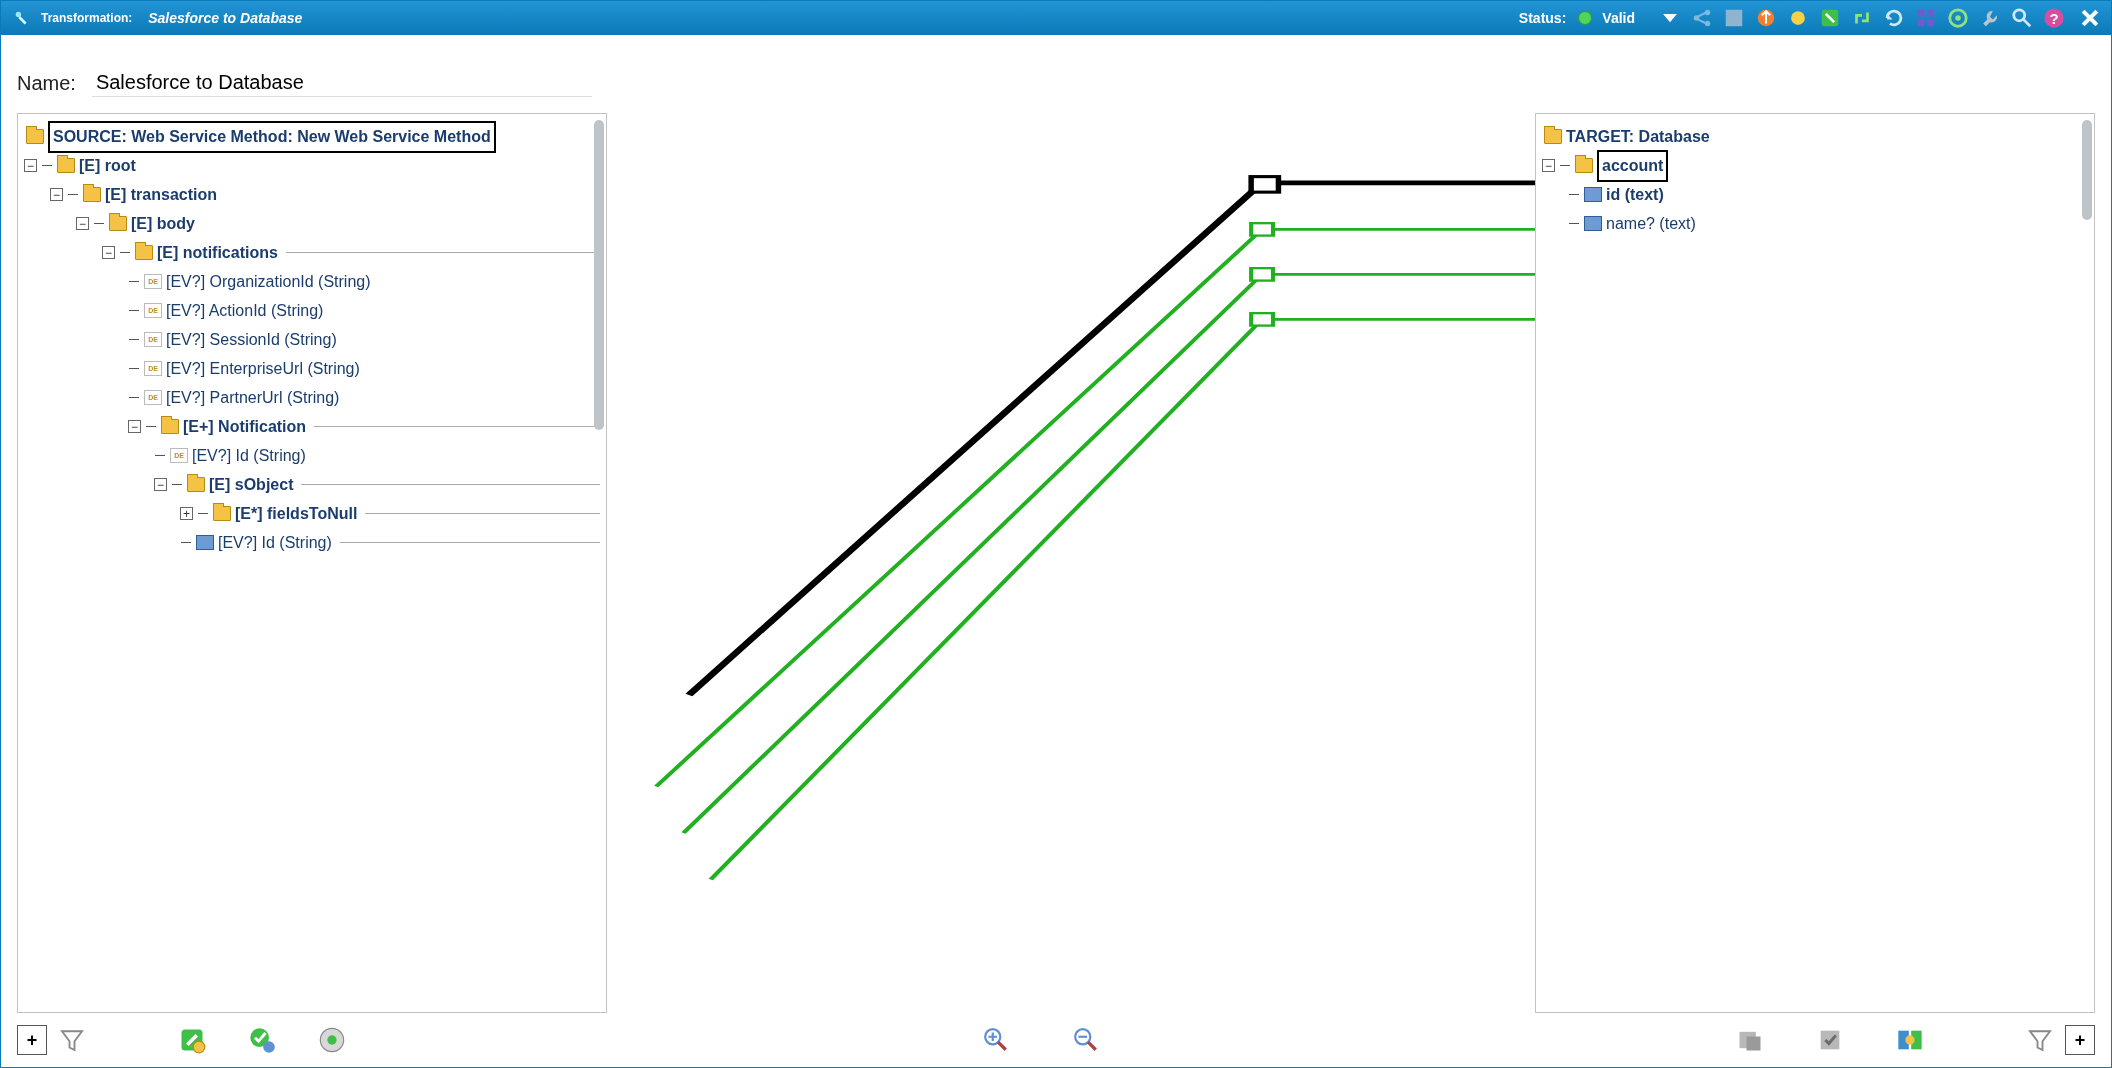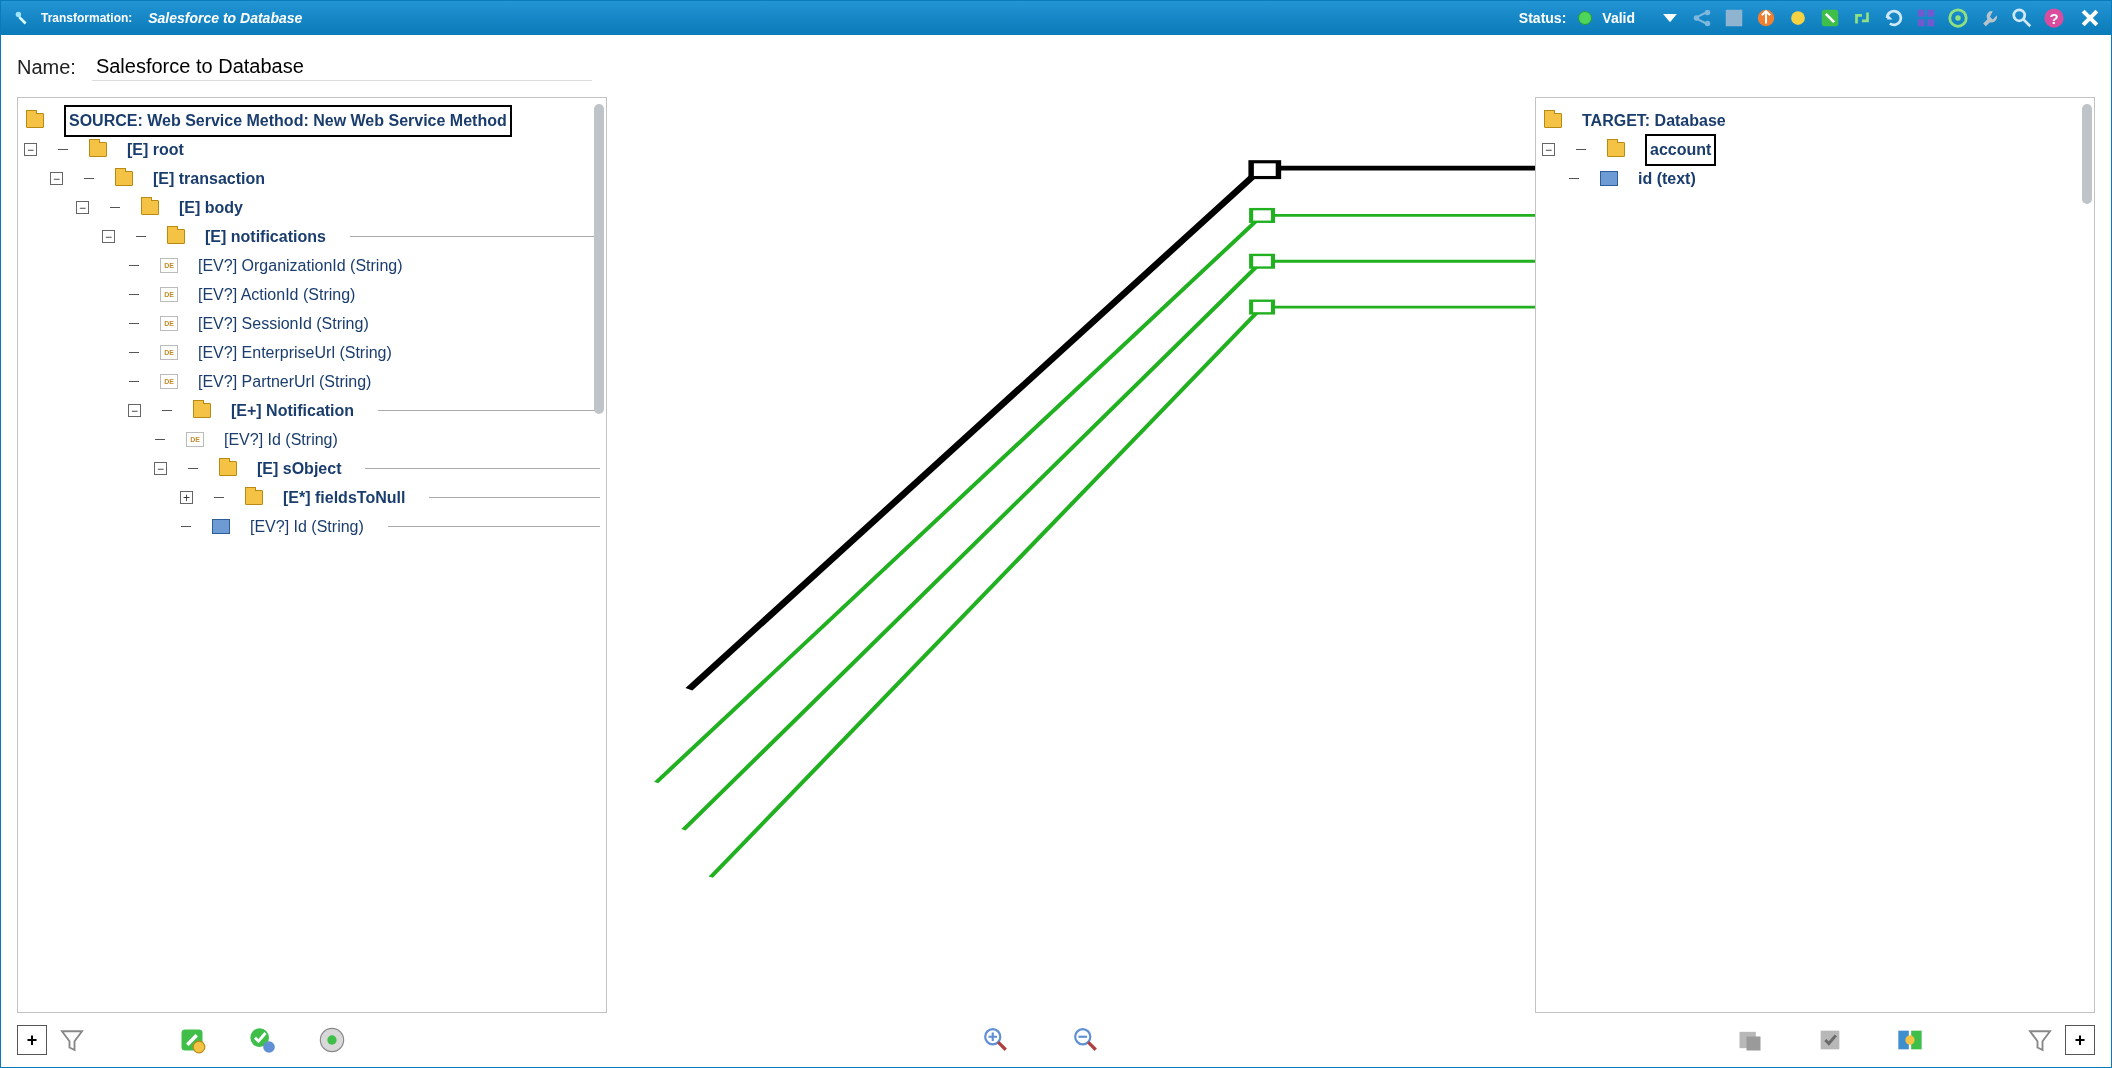--- a/index.html
+++ b/index.html
@@ -21,21 +21,21 @@
     width: 14px; height: 14px; border-radius: 50%; background: #4fd65a;
     border: 1px solid #2b9b33; display: inline-block; margin: 0 4px; vertical-align: middle;
   }
   .titlebar .tb-icon {
     width: 22px; height: 22px; display: inline-flex; align-items: center; justify-content: center;
     margin: 0 2px; cursor: pointer;
   }
   .titlebar .close-x svg path{ stroke:#fff; stroke-width:3;}
 
   
-  .name-row { padding: 18px 16px 8px; display: flex; align-items: center; gap: 16px; background:#fff;}
+  .name-row { padding: 34px 16px 8px; display: flex; align-items: center; gap: 16px; background:#fff;}
   .name-row label { font-size: 20px; color: #222; }
   .name-row input {
     font-size: 20px; border: none; border-bottom: 1px solid #ddd; width: 500px; padding: 2px 4px; outline: none;
     background:#fff;
   }
 
   
   .main {
     flex: 1; display: grid; grid-template-columns: 590px 1fr 560px; gap: 0;
     padding: 8px 16px; background:#fff; position: relative; overflow:hidden;
@@ -46,21 +46,21 @@
   .panel-inner { position: absolute; inset:0; overflow-y: auto; padding: 8px 6px 8px 6px;}
   .panel .scrollbar-stub {
     position: absolute; right:2px; top:6px; width:10px; height:310px; background:#bfc4c8; border-radius:5px;
   }
 
   .center-area { position: relative; }
   .center-svg { position: absolute; inset: 0; width: 100%; height: 100%; }
 
   
   .tree { color: #1a3d6e; font-weight: bold; font-size: 16px; line-height: 28px; white-space: nowrap;}
-  .node-row { display: flex; align-items: center; gap: 18px; height: 29px;}
+  .node-row { display: flex; align-items: center; gap: 2px; height: 29px;}
   .toggle {
     width: 13px; height: 13px; border: 1px solid #666; background: #fff; display: inline-flex;
     align-items:center; justify-content:center; font-size: 12px; line-height: 10px; color:#333;
     margin-right: 2px; cursor:pointer; font-weight:normal;
   }
   .dash { width:10px; height:1.5px; background:#555; display:inline-block; margin:0 1px;}
   .folder-icon, .leaf-icon, .de-icon {
     width:18px; height:15px; display:inline-block; margin:0 2px; vertical-align:middle;
   }
   .folder-icon { background:#f4c244; border:1px solid #b88a12; border-radius:1px; position:relative;}
@@ -328,20 +328,25 @@
             <span class="dash"></span>
         <span class="folder-icon"></span>
         <span class="selbox">account</span>
       </div>
       <div class="children">
         <div class="node-row">
               <span class="dash"></span>
               <span class="leaf-icon"></span>
               <span style="font-weight:bold;">id (text)</span>
             </div>
+        <div class="node-row">
+              <span class="dash"></span>
+              <span class="leaf-icon"></span>
+              <span style="font-weight:normal;">name? (text)</span>
+            </div>
       </div>
     </div>
     </div>
     <div class="scrollbar-stub" style="height:100px;"></div>
   </div>
 </div>
 
 <div class="bottombar">
   <span class="bbtn box">+</span>
   <span class="bbtn">

